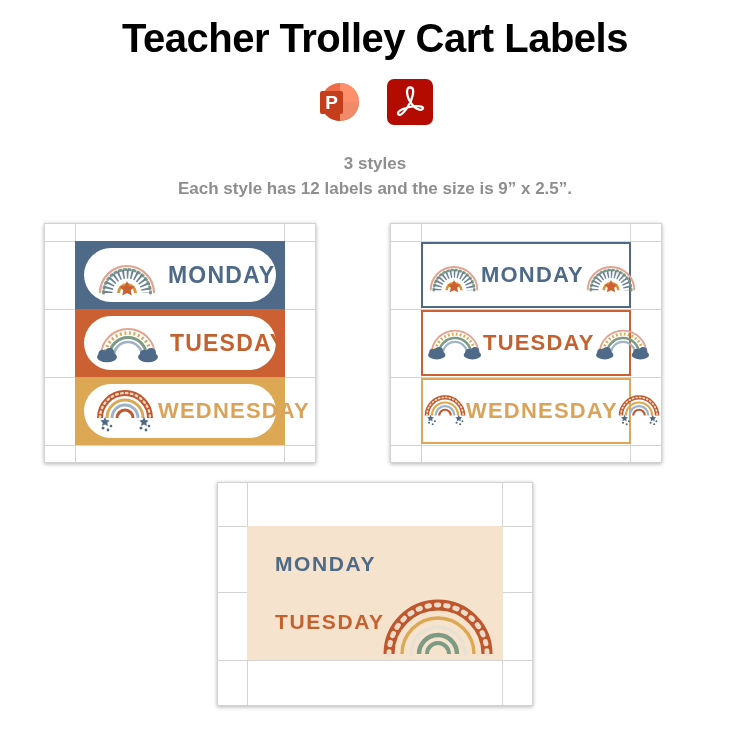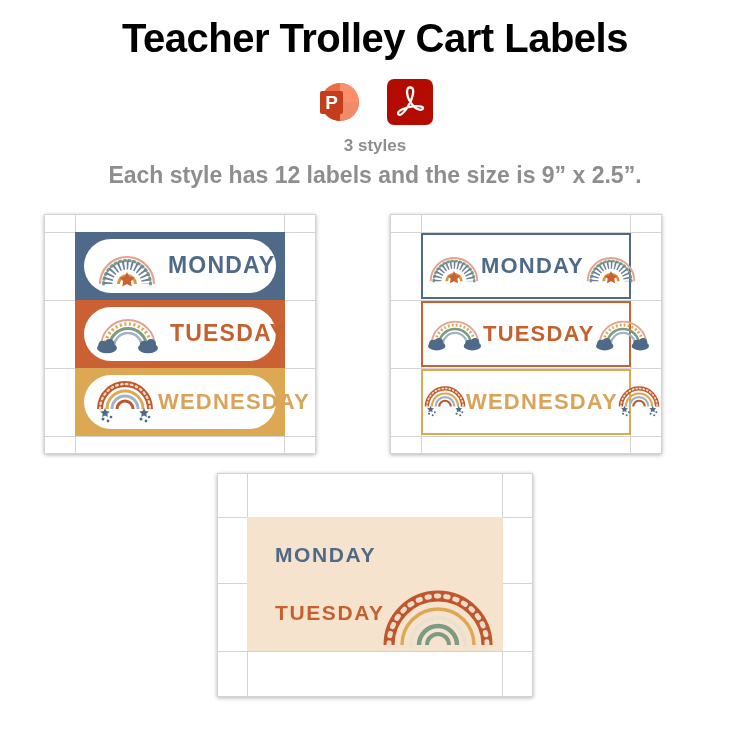--- a/index.html
+++ b/index.html
@@ -52,26 +52,26 @@
   #size-label {
     font-size: 27px;
     font-weight: bold;
     color: #000000;
     margin-left: 8px;
     line-height: 1;
   }
 
   #subtitle-block {
     text-align: center;
-    margin-top: 2px;
+    margin-top: 20px;
     color: #8e8e8e;
     font-weight: bold;
   }
   #subtitle-line1 { font-size: 17px; line-height: 1.45; }
-  #subtitle-line2 { font-size: 23px; line-height: 1.45; }
+  #subtitle-line2 { font-size: 17px; line-height: 1.45; }
 
   
   #cards-area {
     position: relative;
     margin-top: 14px;
     height: 510px;
   }
 
   .preview-card {
     position: absolute;

